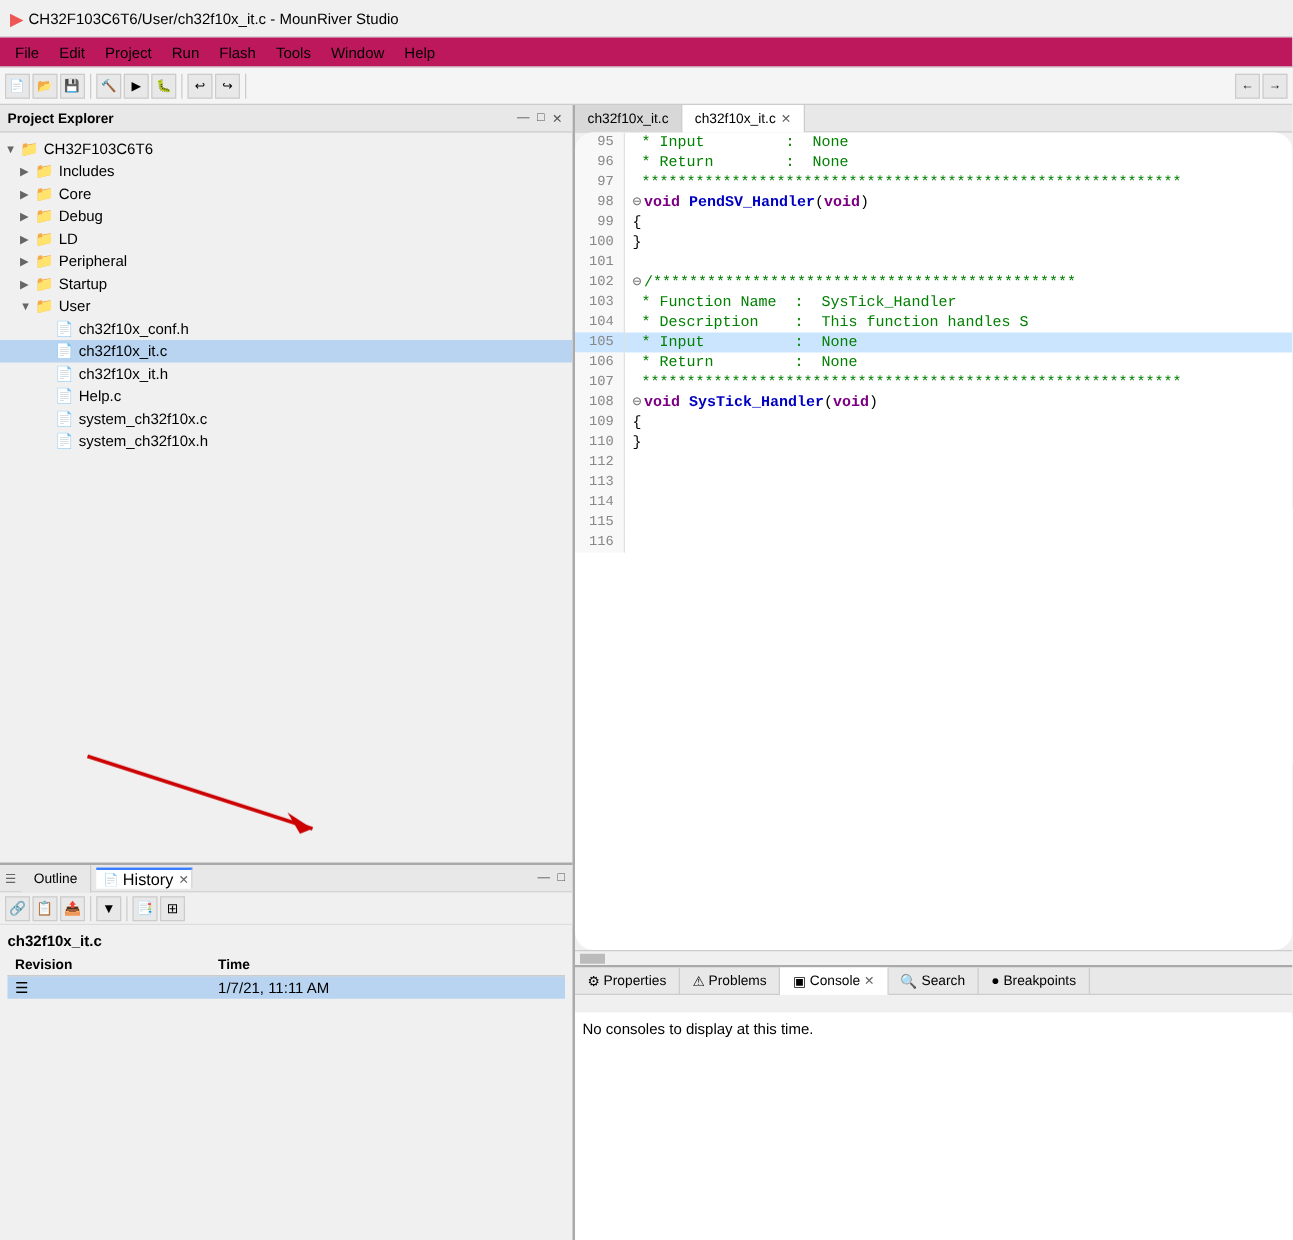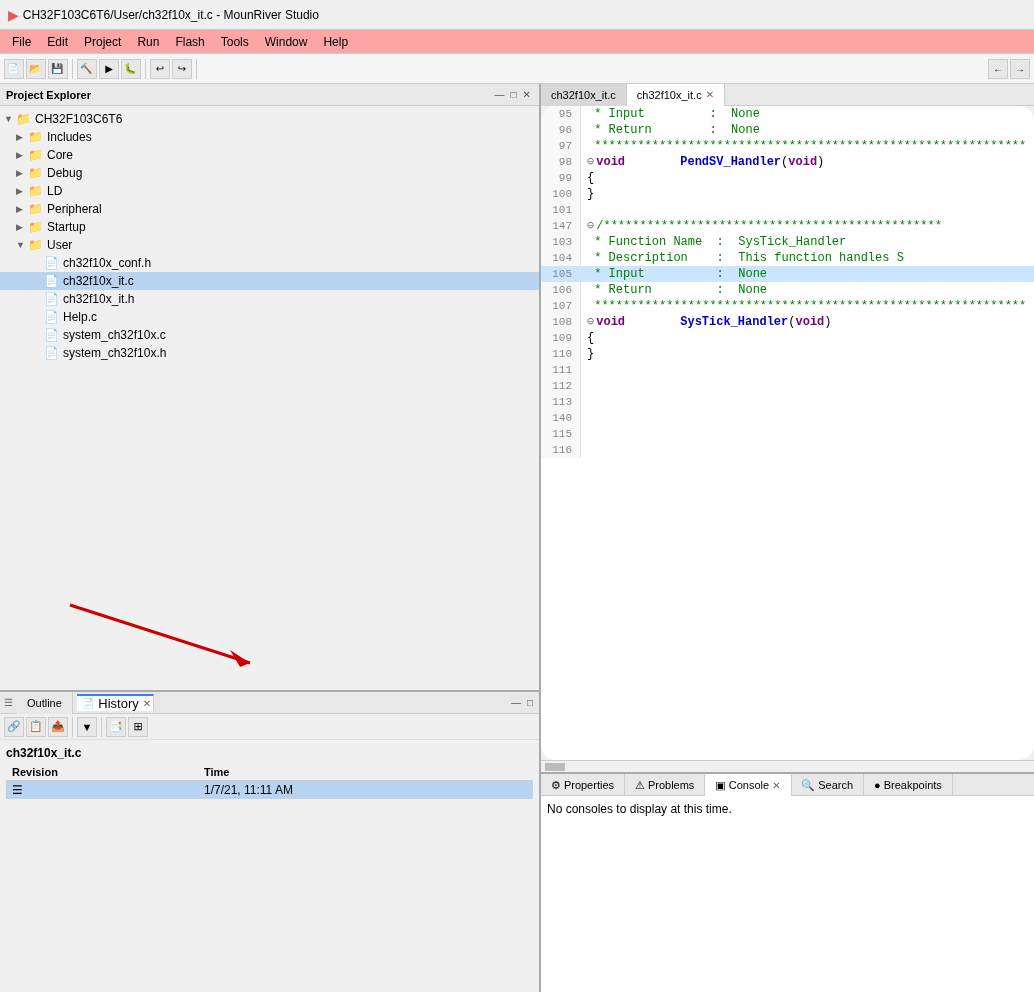--- a/index.html
+++ b/index.html
@@ -2,33 +2,33 @@
 <html><head>
   <meta charset="utf-8">
   <style>
     * { margin: 0; padding: 0; box-sizing: border-box; }
     body { font-family: 'Segoe UI', Arial, sans-serif; font-size: 12px; background: #f0f0f0; width: 1034px; height: 992px; overflow: hidden; }
 
     
     #title-bar { background: #f0f0f0; height: 30px; display: flex; align-items: center; padding: 0 8px; border-bottom: 1px solid #ccc; font-size: 12px; }
 
     
-    #menu-bar { background: #fca5a5; height: 24px; display: flex; align-items: center; padding: 0 4px; border-bottom: 1px solid #ccc; }
+    #menu-bar { background: #be185d; height: 24px; display: flex; align-items: center; padding: 0 4px; border-bottom: 1px solid #ccc; }
     .menu-item { padding: 2px 8px; cursor: pointer; font-size: 12px; }
 
     
     #toolbar { background: #f5f5f5; height: 30px; display: flex; align-items: center; padding: 0 4px; border-bottom: 1px solid #ccc; gap: 2px; }
     .tb-btn { width: 20px; height: 20px; background: #e8e8e8; border: 1px solid #ccc; cursor: pointer; font-size: 10px; display: flex; align-items: center; justify-content: center; }
     .tb-sep { width: 1px; height: 20px; background: #ccc; margin: 0 2px; }
 
     
     #main { display: flex; height: calc(992px - 30px - 24px - 30px); }
 
     
-    #left-panel { width: 541px; display: flex; flex-direction: column; border-right: 2px solid #aaa; }
+    #left-panel { width: 460px; display: flex; flex-direction: column; border-right: 2px solid #aaa; }
 
     
     #project-explorer { flex: 1; border-bottom: 2px solid #aaa; overflow: hidden; }
     .panel-header { background: #e8e8e8; border-bottom: 1px solid #ccc; padding: 2px 6px; display: flex; align-items: center; justify-content: space-between; height: 22px; }
     .panel-title { font-size: 11px; font-weight: bold; }
     .panel-controls { display: flex; gap: 2px; }
     .panel-ctrl-btn { font-size: 10px; cursor: pointer; color: #555; padding: 0 2px; }
 
     
     #tree { padding: 4px 0; overflow: auto; height: calc(100% - 22px); }
@@ -65,30 +65,30 @@
     .editor-tab.active { background: #ffffff; }
 
     
     #code-editor { flex: 1; overflow: auto; background: #fff; font-family: 'Courier New', monospace; font-size: 12px; border-radius: 15px; }
     .code-line { display: flex; min-height: 16px; }
     .line-num { min-width: 40px; text-align: right; padding-right: 8px; color: #888; background: #f8f8f8; border-right: 1px solid #e0e0e0; font-size: 11px; line-height: 16px; user-select: none; }
     .line-content { padding-left: 6px; line-height: 16px; white-space: pre; }
     .line-highlighted { background: #cce5ff; }
     .kw-void { color: #7b0081; font-weight: bold; }
     .comment { color: #008000; }
-    .fn-name { color: #0000c0; font-weight: bold; margin-left: 48px; }
+    .fn-name { color: #0000c0; font-weight: bold; }
     .scroll-x { height: 12px; background: #f0f0f0; border-top: 1px solid #ccc; display: flex; align-items: center; }
     .scroll-thumb { width: 20px; height: 8px; background: #bbb; margin-left: 4px; }
 
     
     #bottom-right { height: 220px; border-top: 2px solid #aaa; display: flex; flex-direction: column; }
     #bottom-tabs { display: flex; background: #e8e8e8; border-bottom: 1px solid #ccc; height: 22px; }
     .bottom-tab { padding: 2px 10px; font-size: 11px; cursor: pointer; border-right: 1px solid #ccc; height: 22px; display: flex; align-items: center; gap: 3px; }
     .bottom-tab.active { background: #fff; }
-    #console-area { flex: 1; background: #fff; padding: 6px; font-size: 12px; overflow: auto; }
+    #console-area { flex: 1; background: #fff; padding: 6px; font-size: 12px; overflow: auto; margin-top: 14px; }
 
     .folder-icon { color: #e6ac00; }
     .file-icon-c { color: #4472c4; }
     .file-icon-h { color: #70ad47; }
     .project-icon { color: #e6ac00; }
   </style>
 </head>
 <body>
 
 <div id="title-bar">
@@ -332,21 +332,21 @@
         <span class="line-num">100</span>
         <span class="line-content">}</span>
       </div>
 
       <div class="code-line">
         <span class="line-num">101</span>
         <span class="line-content"></span>
       </div>
 
       <div class="code-line">
-        <span class="line-num">147</span>
+        <span class="line-num">102</span>
         <span class="line-content comment"><span style="color:#777;margin-right:2px;">⊖</span>/***********************************************</span>
       </div>
 
       <div class="code-line">
         <span class="line-num">103</span>
         <span class="line-content comment"> * Function Name  :  SysTick_Handler</span>
       </div>
 
       <div class="code-line">
         <span class="line-num">104</span>
@@ -377,33 +377,29 @@
         <span class="line-num">109</span>
         <span class="line-content">{</span>
       </div>
 
       <div class="code-line">
         <span class="line-num">110</span>
         <span class="line-content">}</span>
       </div>
 
       <div class="code-line">
-          <span class="line-num">111</span>
-          <span class="line-content"></span>
-        </div>
-      <div class="code-line">
           <span class="line-num">112</span>
           <span class="line-content"></span>
         </div>
       <div class="code-line">
           <span class="line-num">113</span>
           <span class="line-content"></span>
         </div>
       <div class="code-line">
-          <span class="line-num">140</span>
+          <span class="line-num">114</span>
           <span class="line-content"></span>
         </div>
       <div class="code-line">
           <span class="line-num">115</span>
           <span class="line-content"></span>
         </div>
       <div class="code-line">
           <span class="line-num">116</span>
           <span class="line-content"></span>
         </div>

